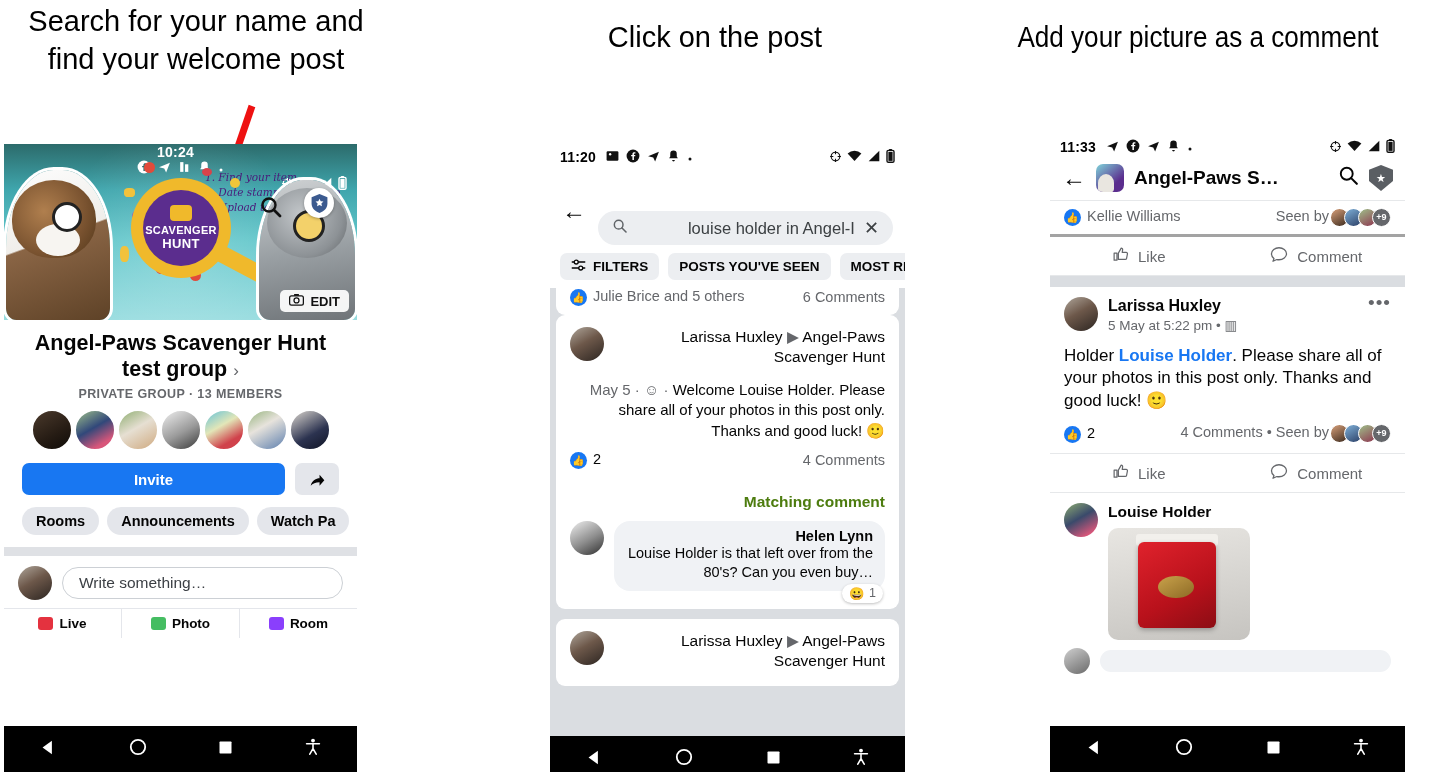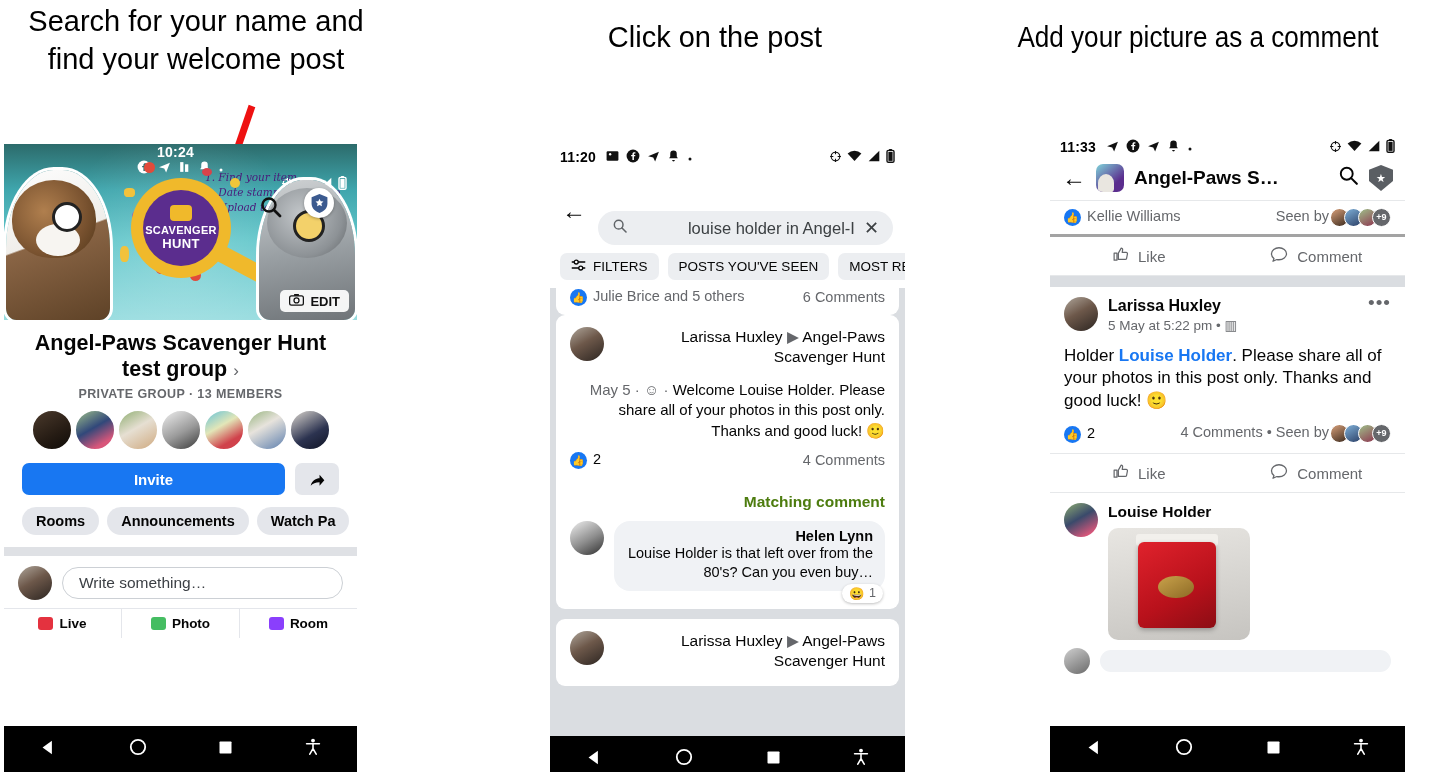--- a/index.html
+++ b/index.html
@@ -105,21 +105,21 @@
   .nav-ico{color:#fff;}
 
   
   .searchbar{display:flex;align-items:center;gap:12px;padding:6px 12px 8px;}
   .sb-back{font-size:24px;font-weight:700;color:#050505;}
   .sb-field{flex:1;background:#eceef1;border-radius:19px;height:34px;display:flex;align-items:center;gap:9px;padding:0 14px;margin-top:35px;}
   .sb-field .q{font-size:17px;color:#606468;}
   .sb-text{flex:1;font-size:16.5px;color:#3c4043;white-space:nowrap;overflow:hidden;}
   .sb-x{font-size:18px;color:#3c4043;}
   .filterrow{display:flex;gap:9px;padding:0 10px 8px;}
-  .fchip{background:#eceef1;border-radius:7px;padding:6px 11px;font-size:13.5px;font-weight:400;color:#050505;white-space:nowrap;display:flex;align-items:center;gap:7px;}
+  .fchip{background:#eceef1;border-radius:7px;padding:6px 11px;font-size:13.5px;font-weight:700;color:#050505;white-space:nowrap;display:flex;align-items:center;gap:7px;}
 
   .feedbg{background:#dadde1;padding:0 6px 0;height:100%;}
   .card{background:#fff;border-radius:9px;margin-bottom:10px;overflow:hidden;}
   .card-peek{background:#fff;border-radius:0 0 9px 9px;padding:0 14px 9px;display:flex;justify-content:space-between;align-items:center;font-size:14.5px;color:#65676b;}
   .likeico{width:17px;height:17px;border-radius:50%;background:#1877f2;color:#fff;font-size:10px;display:inline-flex;align-items:center;justify-content:center;margin-right:6px;}
   .posthead{display:flex;gap:10px;padding:12px 14px 0;align-items:flex-start;}
   .p-av{width:34px;height:34px;border-radius:50%;flex:none;background:linear-gradient(150deg,#b0a79c,#6d584a 45%,#2c2521);}
   .p-name{font-size:15.5px;font-weight:400;color:#050505;line-height:1.32;}
   .p-body{padding:12px 14px 0;font-size:15px;line-height:1.36;color:#050505;}
   .p-meta{color:#65676b;}

